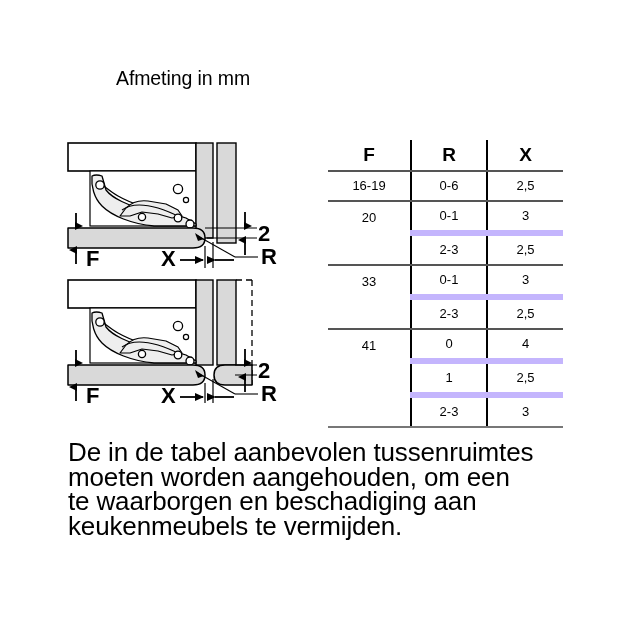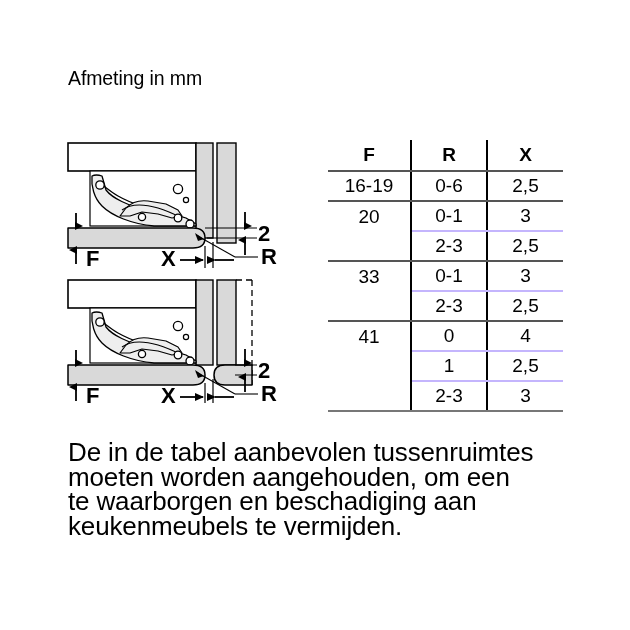--- a/index.html
+++ b/index.html
@@ -28,21 +28,21 @@
   .heading {
     position: absolute;
     left: 68px;
     top: 66px;
     width: 520px;
     font-size: 19.5px;
     line-height: 25px;
     letter-spacing: -0.1px;
     white-space: nowrap;
   }
-  .heading-line { display: block; }
+  .heading-line { display: block; margin-left: 48px; }
 
   
   .diagrams {
     position: absolute;
     left: 62px;
     top: 138px;
     width: 255px;
     height: 265px;
   }
   .diagram-svg { display: block; }
@@ -64,37 +64,37 @@
   table.spec-table col.c-r { width: 76px; }
   table.spec-table col.c-x { width: 76px; }
 
   table.spec-table th,
   table.spec-table td {
     text-align: center;
     vertical-align: middle;
     padding: 0;
     height: 28px;
     font-weight: normal;
-    font-size: 19px;
+    font-size: 13px;
     line-height: 28px;
     color: #000;
   }
   table.spec-table th {
     font-weight: bold;
     font-size: 19px;
     height: 30px;
     line-height: 30px;
   }
   
   .col-f { border-right: 2px solid #000; }
   .col-r { border-right: 2px solid #000; }
 
   
   .rule-head  { border-bottom: 2px solid #555; }
-  .rule-thin  { border-bottom: 2px solid #c4b5fd; }
+  .rule-thin  { border-bottom: 6px solid #c4b5fd; }
   .rule-group { border-bottom: 2px solid #555; }
   .rule-bot   { border-bottom: 2px solid #777; }
 
   
   td.f-cell { font-size: 19px; }
   td.f-blank { }
 
   
   .note {
     position: absolute;

